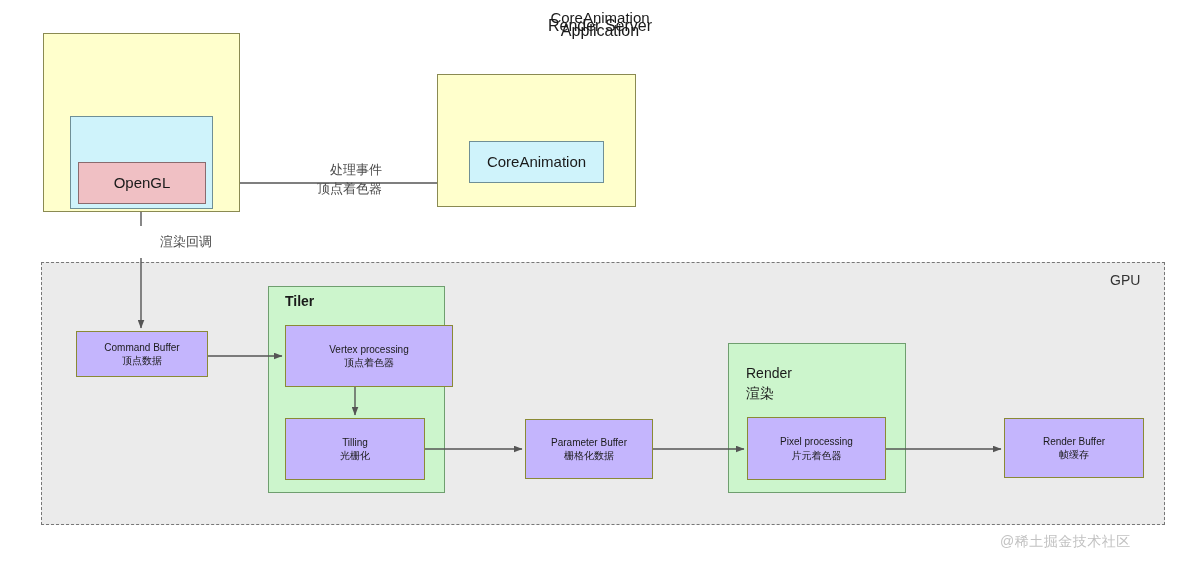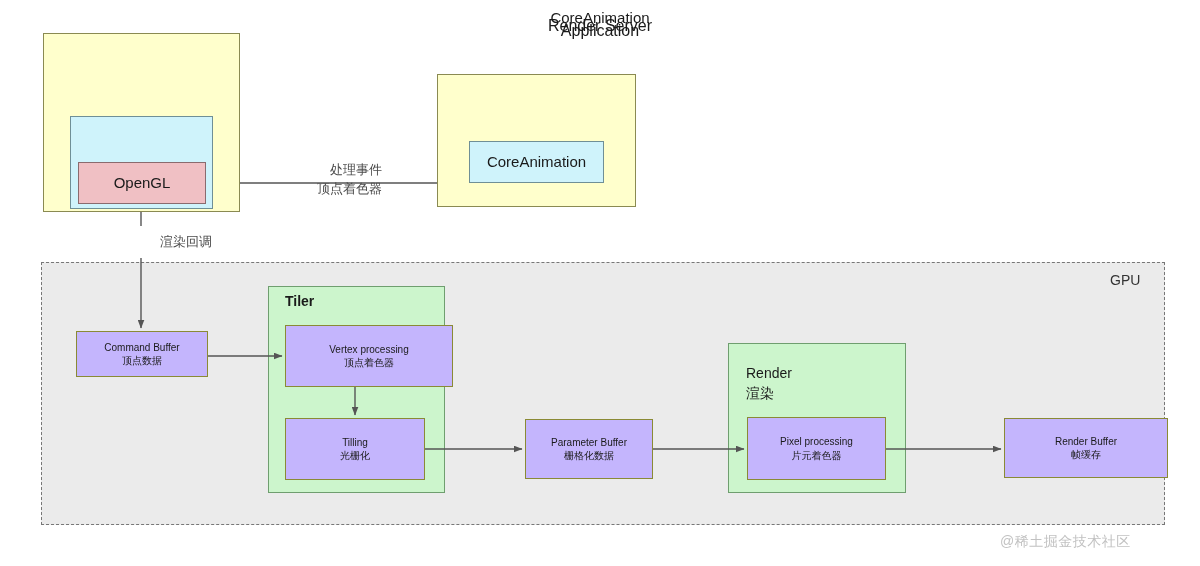--- a/index.html
+++ b/index.html
@@ -113,21 +113,21 @@
   .ybox {
     background: #c4b5fd;
     border: 1px solid #8a8a35;
     font-size: 10px;
   }
   #command-buffer { left: 76px;  top: 331px; width: 132px; height: 46px; }
   #vertex-processing { left: 285px; top: 325px; width: 168px; height: 62px; }
   #tilling { left: 285px; top: 418px; width: 140px; height: 62px; }
   #parameter-buffer { left: 525px; top: 419px; width: 128px; height: 60px; }
   #pixel-processing { left: 747px; top: 417px; width: 139px; height: 63px; }
-  #render-buffer { left: 1004px; top: 418px; width: 164px; height: 60px; }
+  #render-buffer { left: 1004px; top: 418px; width: 140px; height: 60px; }
   .ybox .en, .ybox .cn { display: block; }
   
   .conn-label {
     position: absolute;
     font-size: 13px;
     color: #4a4a4a;
     text-align: right;
     line-height: 1.45;
   }
   #label-handle-event { left: 272px; top: 161px; width: 110px; }

